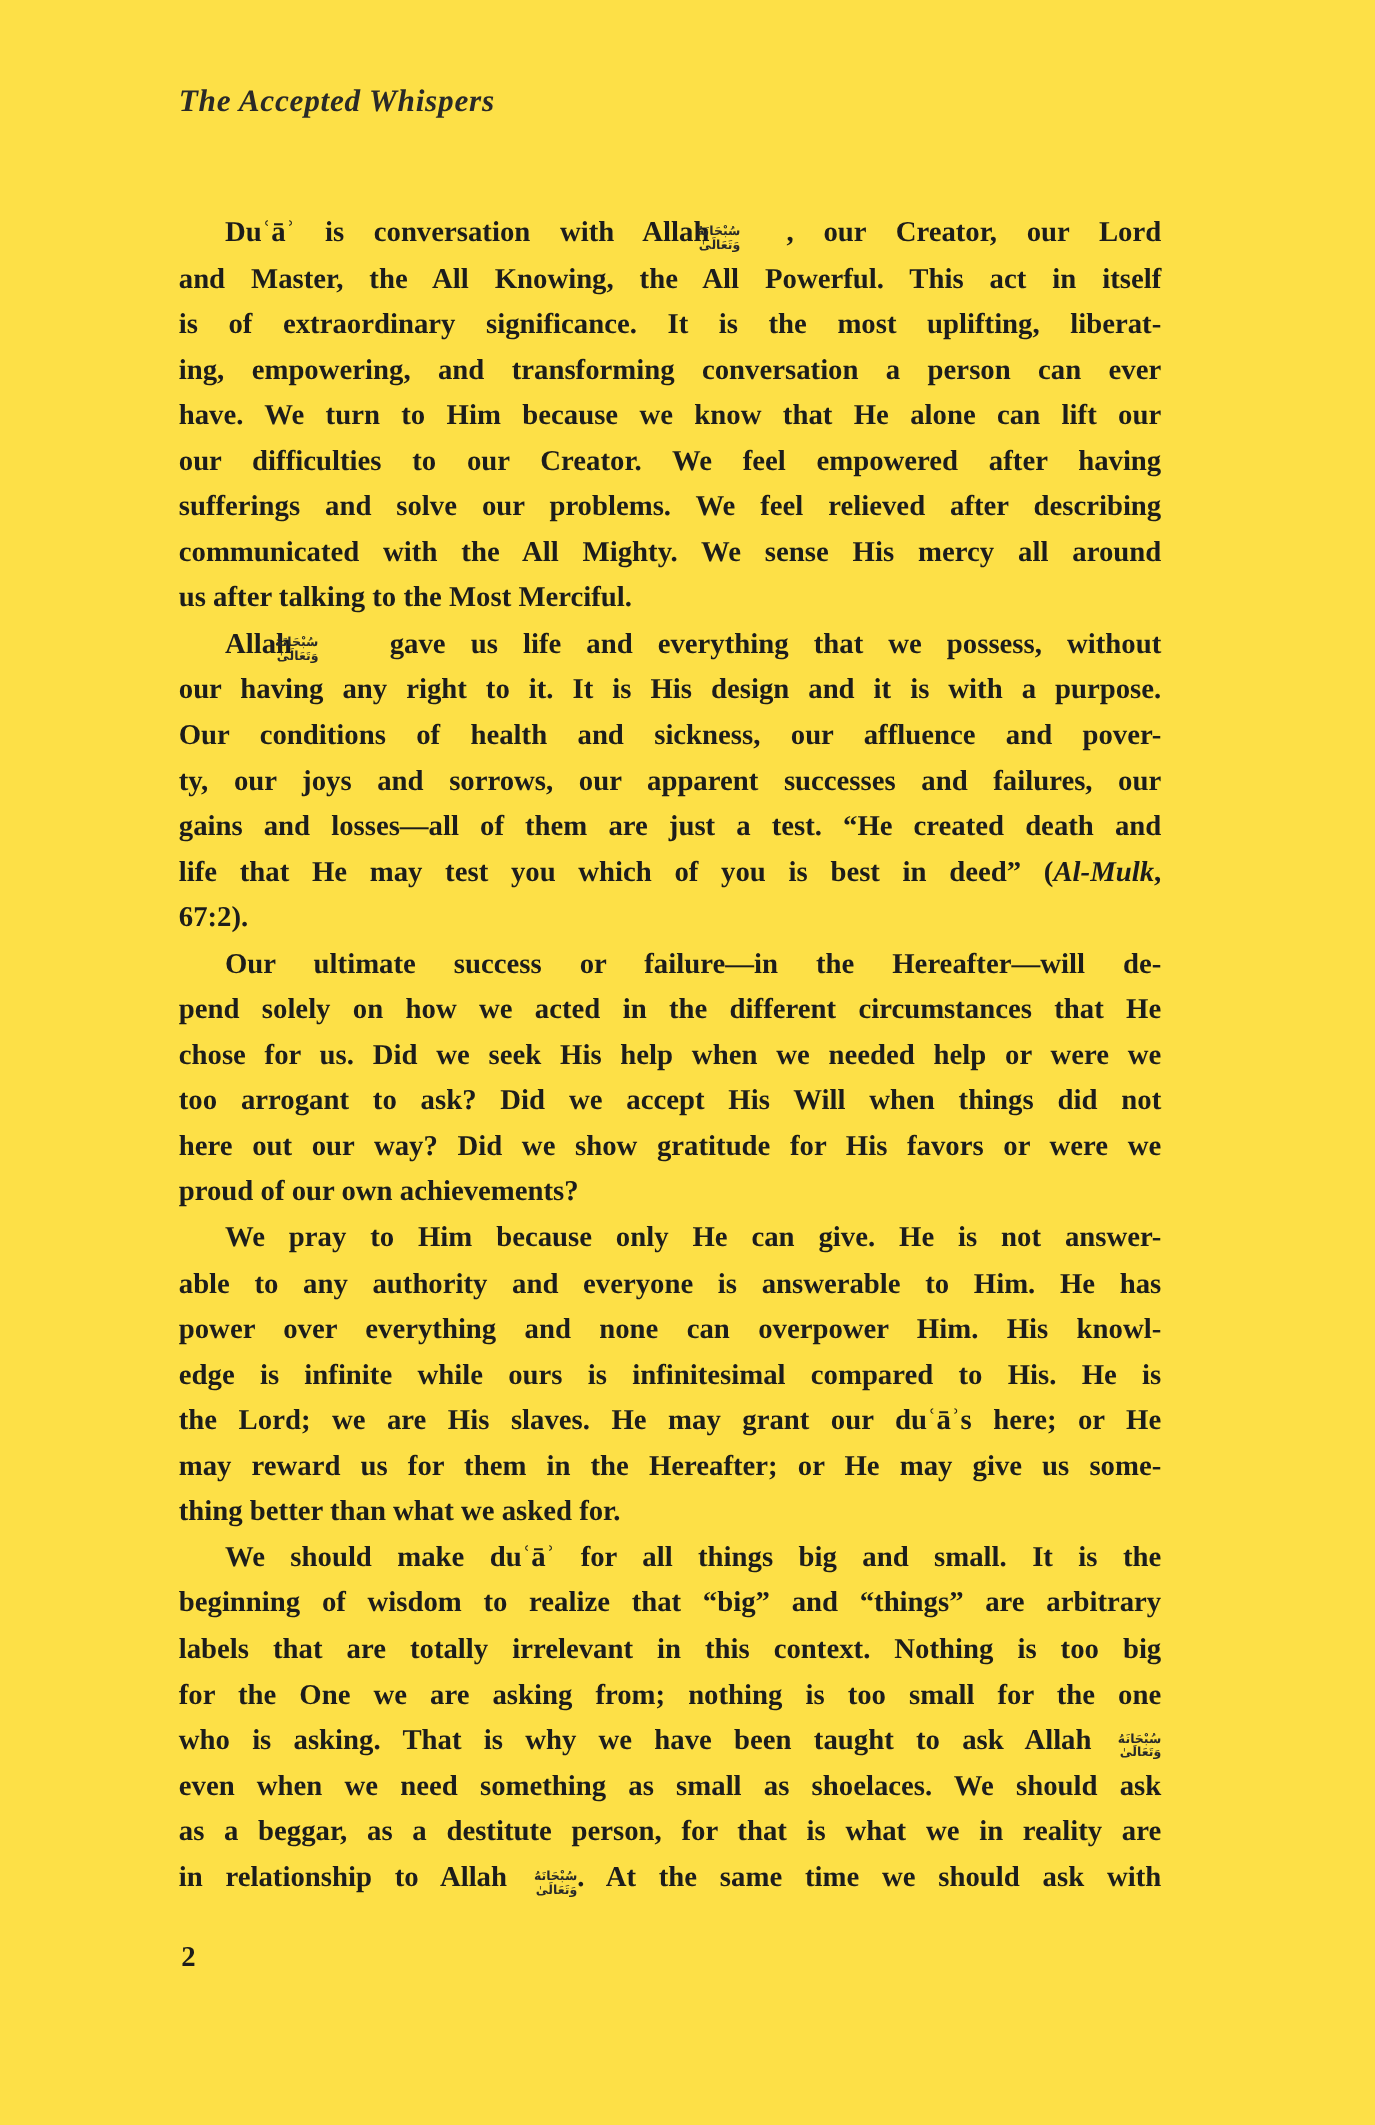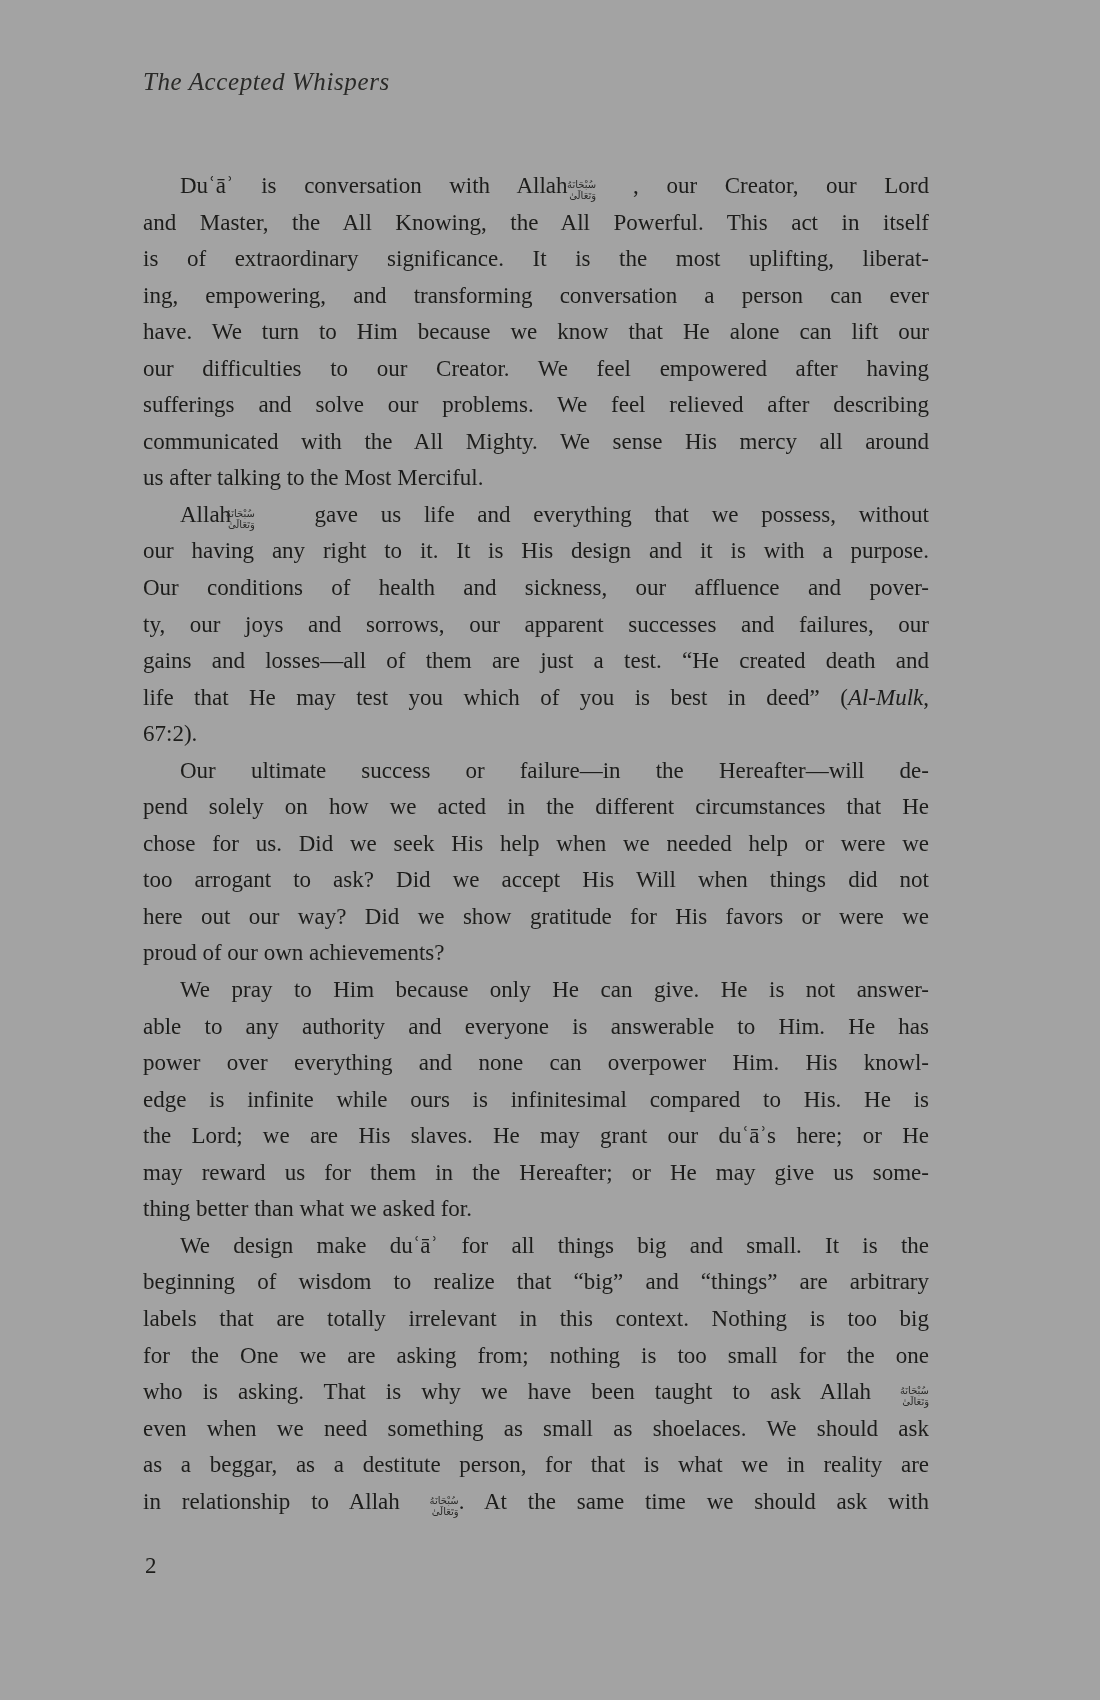--- a/index.html
+++ b/index.html
@@ -1,23 +1,24 @@
 <!DOCTYPE html>
 <html><head>
 <meta charset="utf-8">
 <style>
   html, body { margin: 0; padding: 0; background: #ffffff; }
   .page {
     position: relative;
     width: 1100px;
     height: 1700px;
-    background: #a3a3a3;
+    background: #fde047;
     color: #1d1d1b;
     font-family: "Liberation Serif", "DejaVu Serif", serif;
     overflow: hidden;
+    font-weight: bold;
   }
   .running-header {
     position: absolute;
     left: 143px;
     top: 68px;
     font-size: 25px;
     font-style: italic;
     letter-spacing: 0.6px;
     color: #2a2a28;
   }
@@ -96,21 +97,21 @@
       <div class="para">
         <div class="line line-first"><span>We pray to Him because only He can give. He is not answer-</span></div>
         <div class="line"><span>able to any authority and everyone is answerable to Him. He has</span></div>
         <div class="line"><span>power over everything and none can overpower Him. His knowl-</span></div>
         <div class="line"><span>edge is infinite while ours is infinitesimal compared to His. He is</span></div>
         <div class="line"><span>the Lord; we are His slaves. He may grant our duʿāʾs here; or He</span></div>
         <div class="line"><span>may reward us for them in the Hereafter; or He may give us some-</span></div>
         <div class="line line-end"><span>thing better than what we asked for.</span></div>
       </div>
       <div class="para">
-        <div class="line line-first"><span>We design make duʿāʾ for all things big and small. It is the</span></div>
+        <div class="line line-first"><span>We should make duʿāʾ for all things big and small. It is the</span></div>
         <div class="line"><span>beginning of wisdom to realize that “big” and “things” are arbitrary</span></div>
         <div class="line"><span>labels that are totally irrelevant in this context. Nothing is too big</span></div>
         <div class="line"><span>for the One we are asking from; nothing is too small for the one</span></div>
         <div class="line"><span>who is asking. That is why we have been taught to ask Allah </span><span class="swt"><span class="swt-top">سُبْحَانَهُ</span><span class="swt-bottom">وَتَعَالَىٰ</span></span></div>
         <div class="line"><span>even when we need something as small as shoelaces. We should ask</span></div>
         <div class="line"><span>as a beggar, as a destitute person, for that is what we in reality are</span></div>
         <div class="line"><span>in relationship to Allah </span><span class="swt"><span class="swt-top">سُبْحَانَهُ</span><span class="swt-bottom">وَتَعَالَىٰ</span></span><span>. At the same time we should ask with</span></div>
       </div>
     </div>
 

